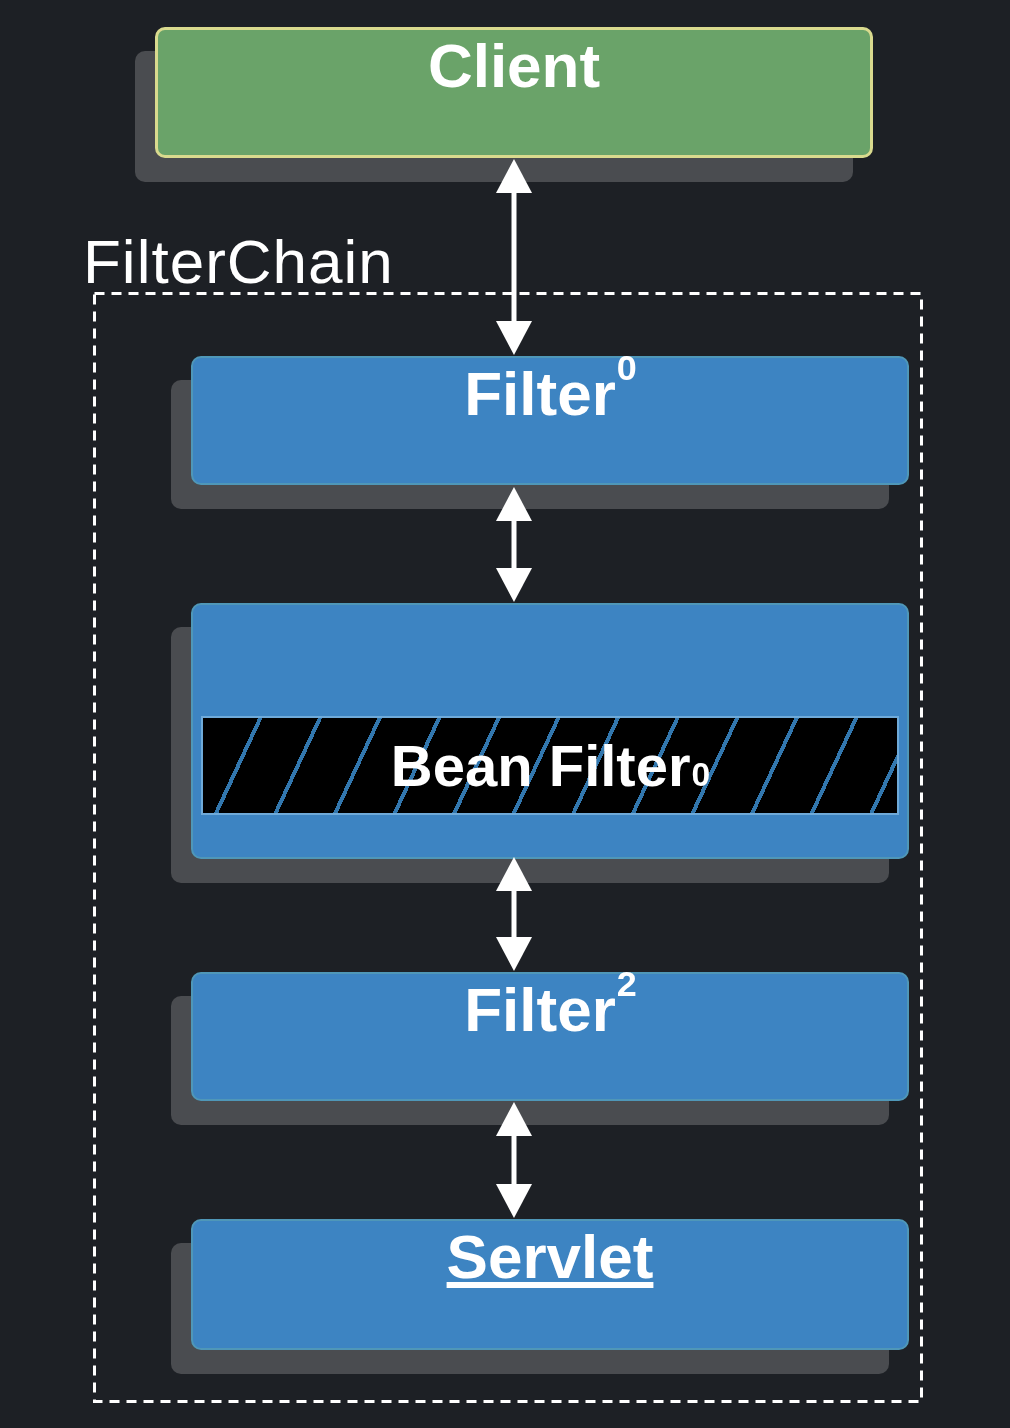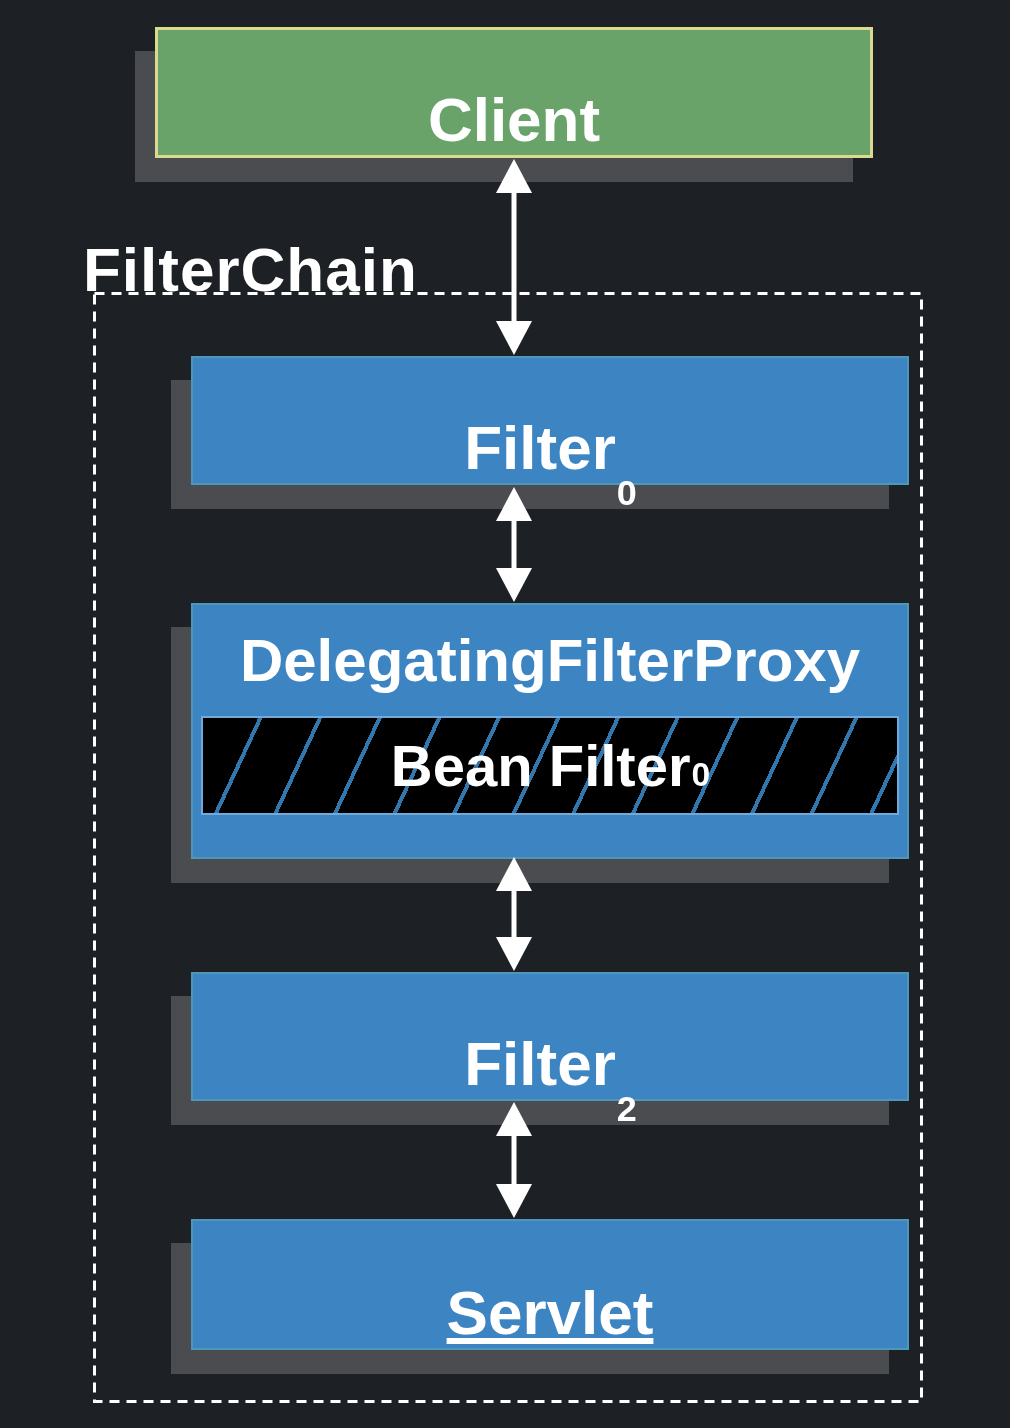--- a/index.html
+++ b/index.html
@@ -8,23 +8,24 @@
     --hatch-line:#3277ae; --hatch-bg:#000000; --hatch-border:#6faad9;
     --dashed:#ffffff; --arrow:#ffffff; --text:#ffffff;
   }
   html,body{margin:0;padding:0;background:#101215;}
   .canvas{
     position:relative; width:1010px; height:1428px; background:var(--bg);
     font-family:"Liberation Sans","DejaVu Sans",sans-serif; overflow:hidden;
   }
   .node{
     position:absolute; left:155px; width:718px; box-sizing:border-box;
-    display:flex; align-items:flex-end; justify-content:center;
+    display:flex; align-items:flex-start; justify-content:center;
     color:var(--text); font-weight:700; font-size:62px;
     box-shadow:-20px 24px 0 var(--shadow);
+    border-radius:10px;
   }
   .node.blue{ background:var(--box-blue); border:2px solid var(--box-blue-border);margin-left:36px; }
   .node.green{ background:var(--box-green); border:3px solid var(--box-green-border); }
   .node sub{
     font-size:0.58em; line-height:0; position:relative; top:0.28em; left:1px;
   }
   #client{ top:27px; height:131px; }
   #filter0{ top:356px; height:129px; }
   #dfp{ top:603px; height:256px; display:block; }
   #filter2{ top:972px; height:129px; }
@@ -39,21 +40,21 @@
     box-sizing:border-box; border:2px solid var(--hatch-border);
     background-color:var(--hatch-bg);
     background-image:repeating-linear-gradient(115deg,
       transparent 0px, transparent 50px,
       var(--hatch-line) 50px, var(--hatch-line) 54px);
     display:flex; align-items:center; justify-content:center;
     color:var(--text); font-weight:700; font-size:58px;
   }
   .chain-label{
     position:absolute; left:83px; top:226px; color:var(--text);
-    font-size:62px; font-weight:700; letter-spacing:1px;margin-top:8px;
+    font-size:62px; font-weight:400; letter-spacing:1px;
   }
   .dashed-rect{ position:absolute; left:93px; top:292px; }
   .arrow{ position:absolute; left:492px; }
   #arrow-1{ top:159px; }
   #arrow-2{ top:487px; }
   #arrow-3{ top:857px; }
   #arrow-4{ top:1102px; }
 </style>
 </head>
 <body>
@@ -69,21 +70,20 @@
   <svg class="dashed-rect" width="830" height="1111">
     <rect x="1.5" y="1.5" width="827" height="1108" fill="none" stroke="var(--dashed)" stroke-width="3" stroke-dasharray="10 7"></rect>
   </svg>
 
   <div class="node blue" id="filter0">
     <span>Filter</span>
       <sub>0</sub>
   </div>
 
   <div class="node blue" id="dfp">
-    <div class="dfp-title">DelegatingFilterProxy</div>
     <div class="hatch-box">
       <span>Bean Filter</span>
         <sub>0</sub>
     </div>
   </div>
 
   <div class="node blue" id="filter2">
     <span>Filter</span>
       <sub>2</sub>
   </div>

